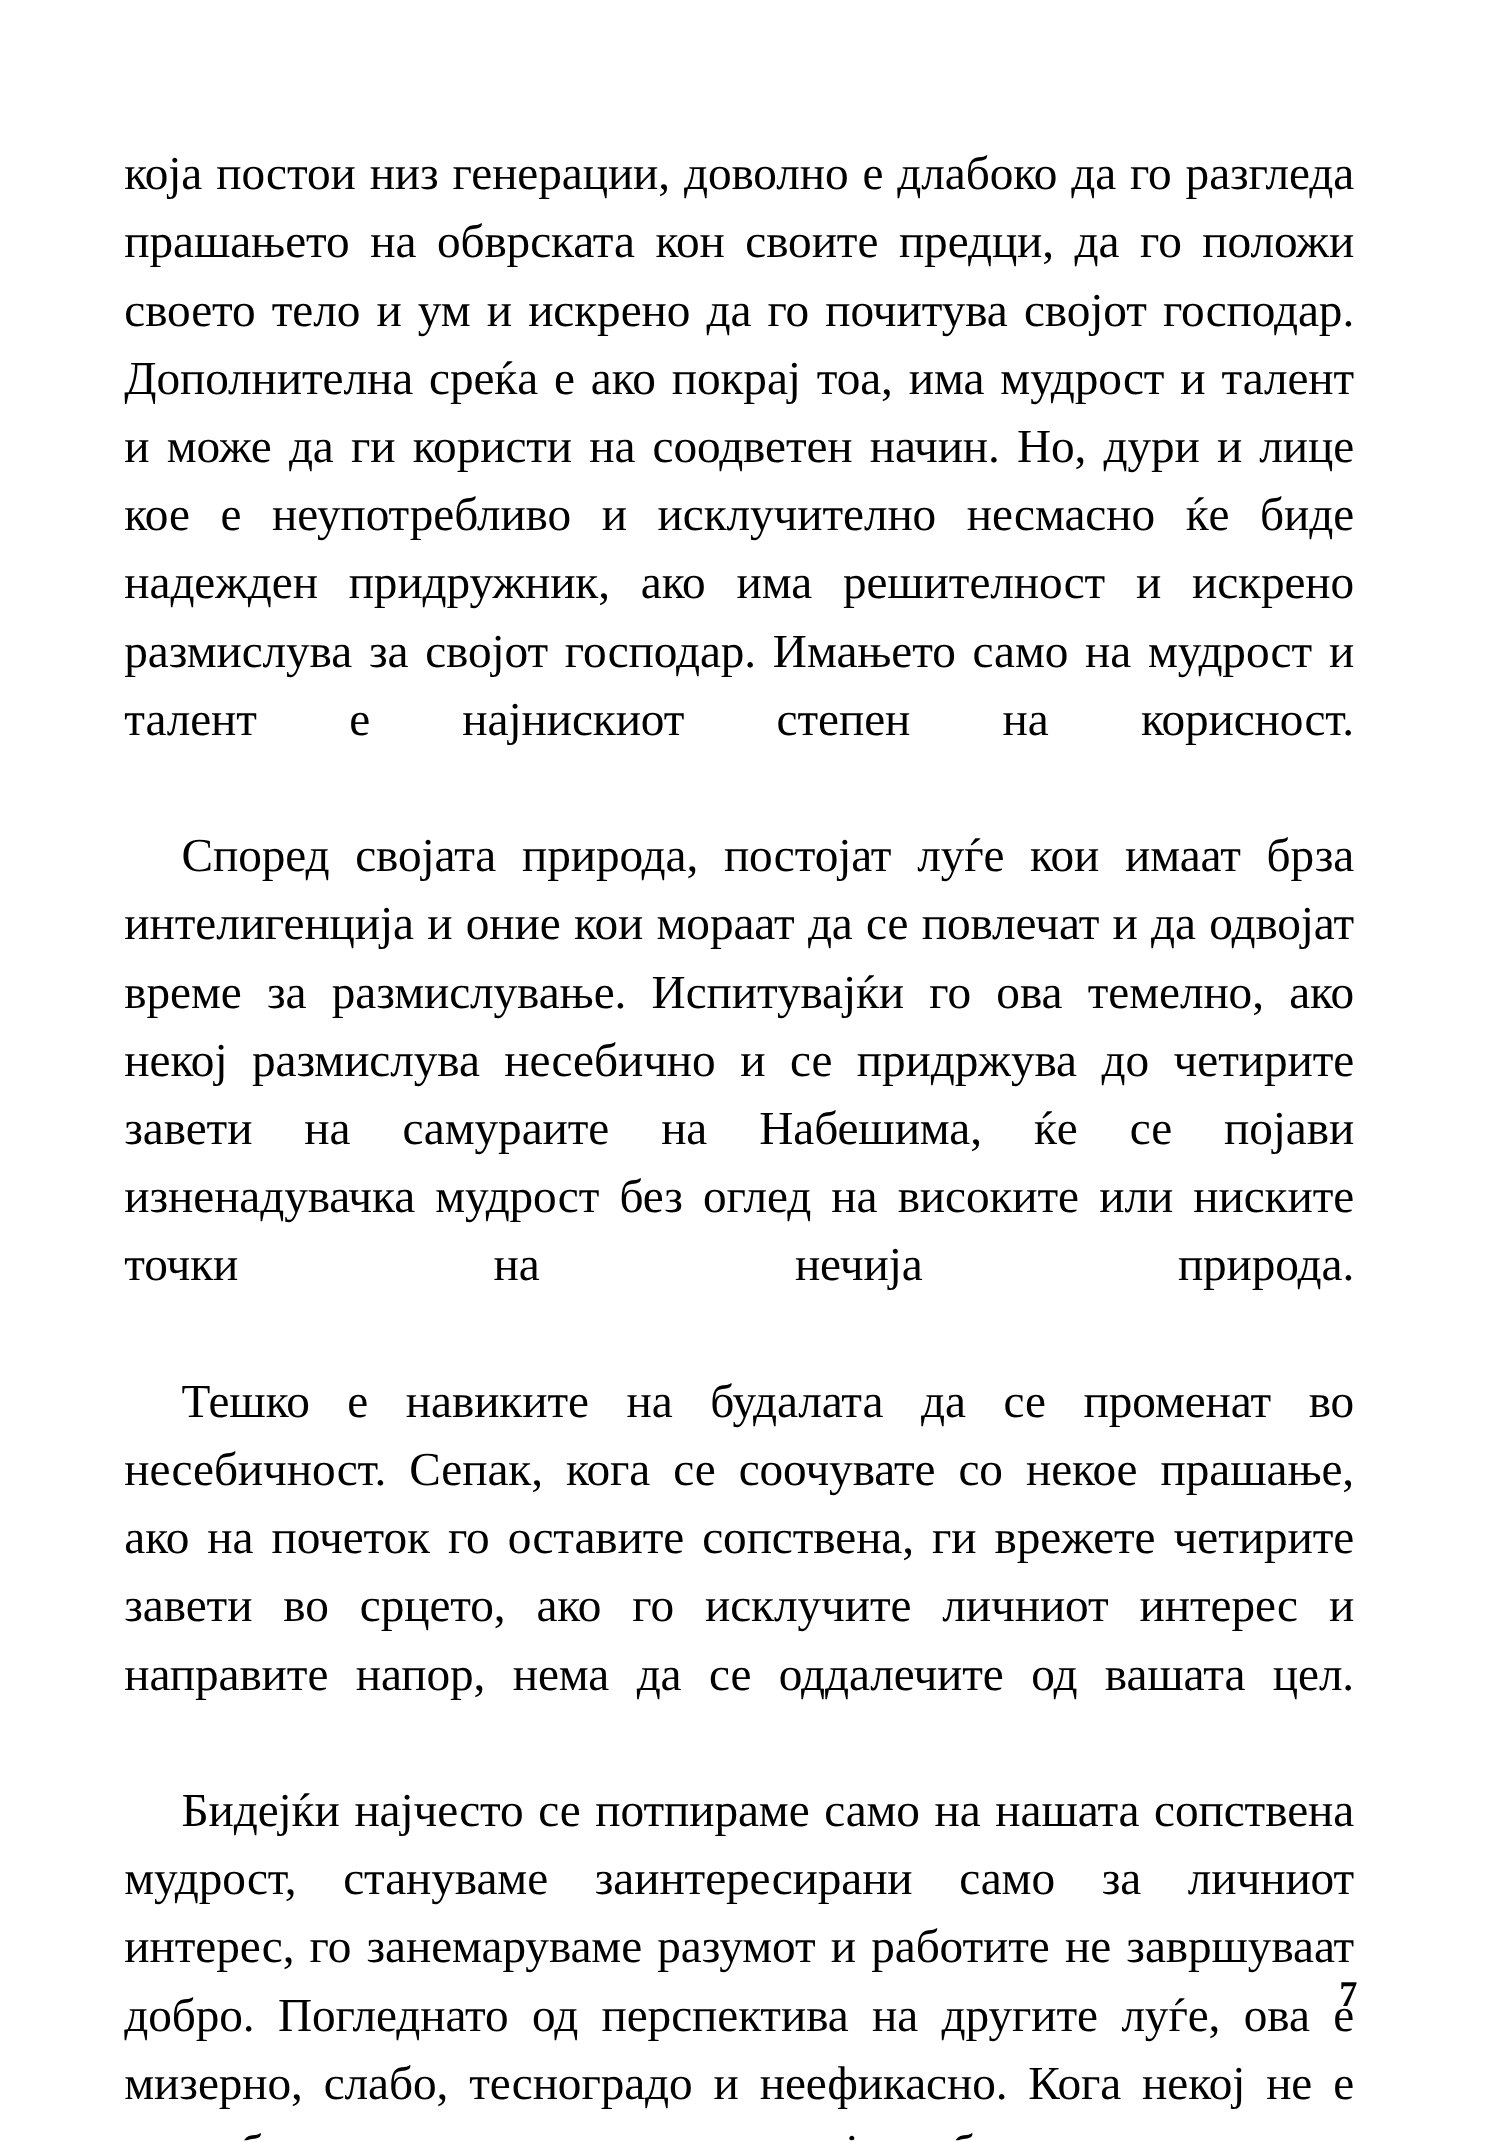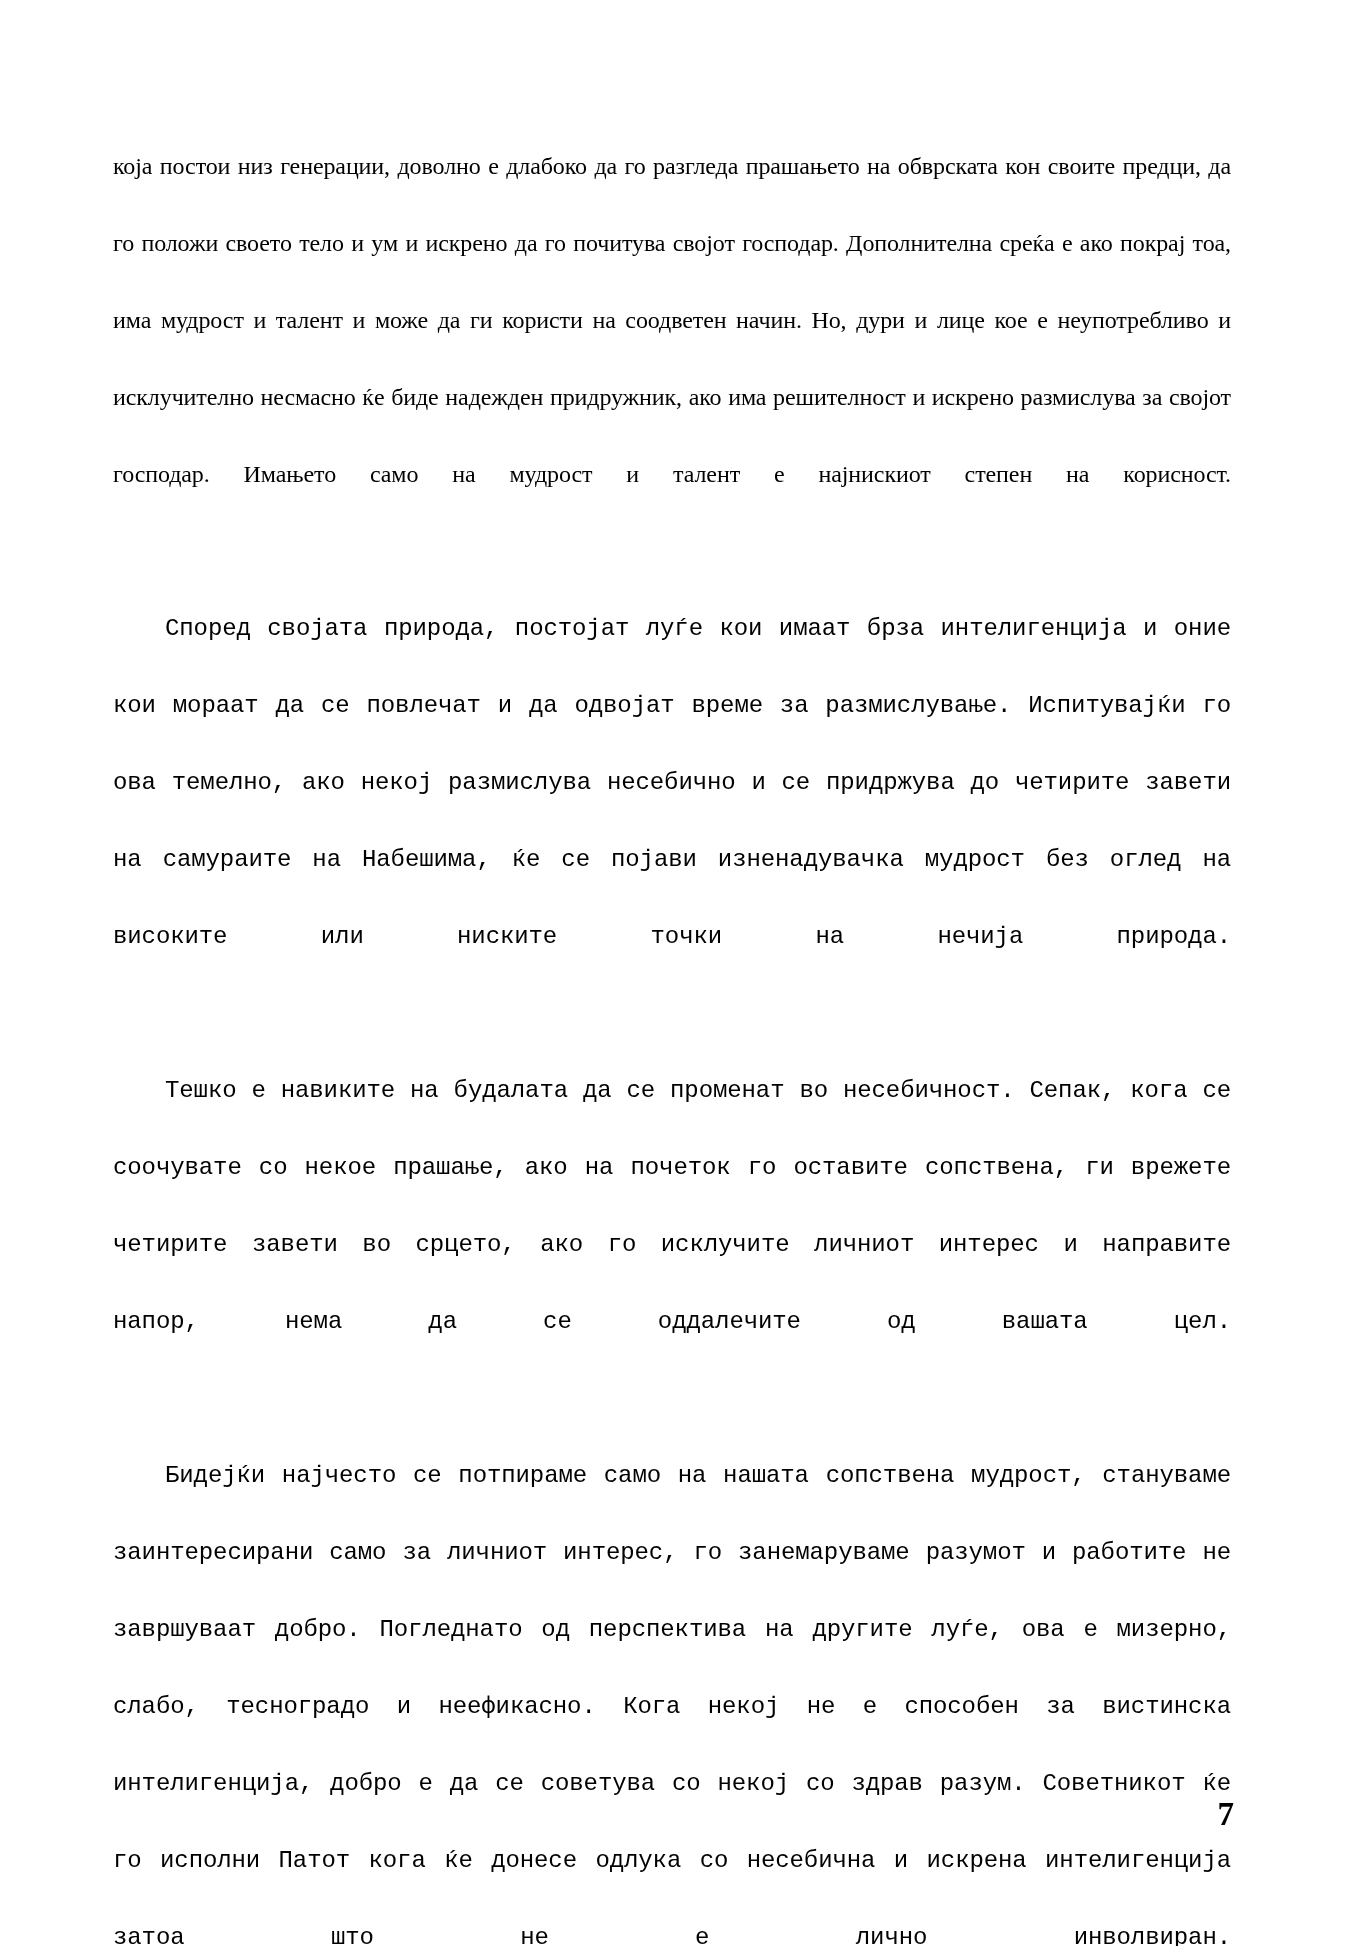--- a/index.html
+++ b/index.html
@@ -23,30 +23,29 @@
   .text-block {
     position: absolute;
     left: 113px;
     top: 128px;
     width: 1118px;
   }
   .para {
     margin: 0;
     text-align: justify;
     text-justify: inter-word;
-    font-size: 24px;
-    line-height: 77px;
+    font-size: 43px;
+    line-height: 62px;
     letter-spacing: -0.1px;
     word-spacing: 0.4px;
     hyphens: manual;
     -webkit-hyphens: manual;
   }
   .para.indent {
     text-indent: 52px;
-    font-family: Liberation Mono, monospace;
   }
   .para.first {
     text-indent: 0;
   }
   
   .para:after {
     content: "";
     display: inline-block;
     width: 100%;
   }

